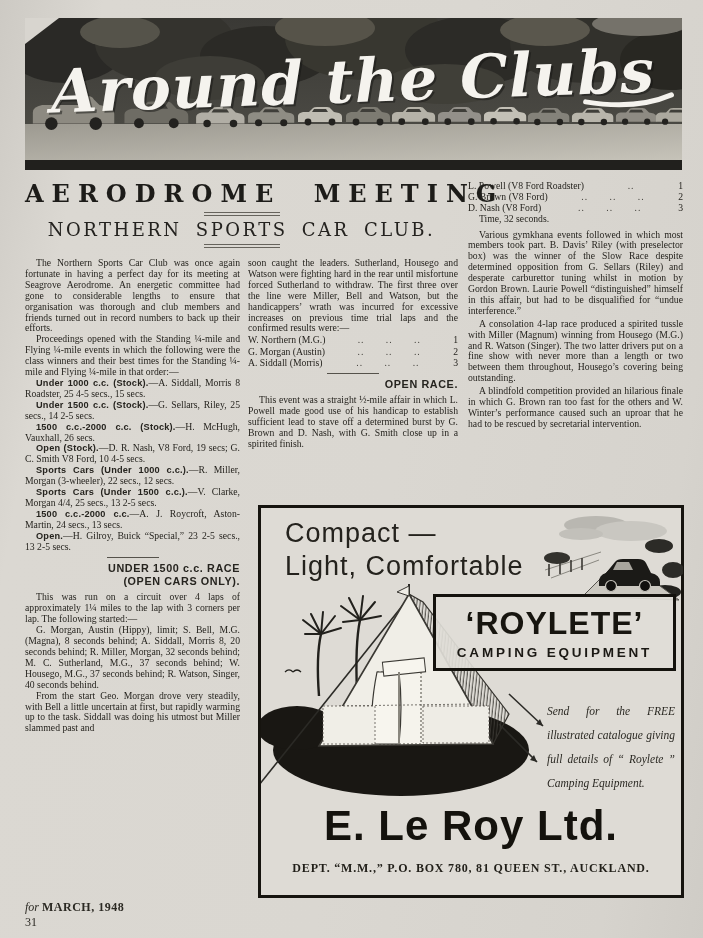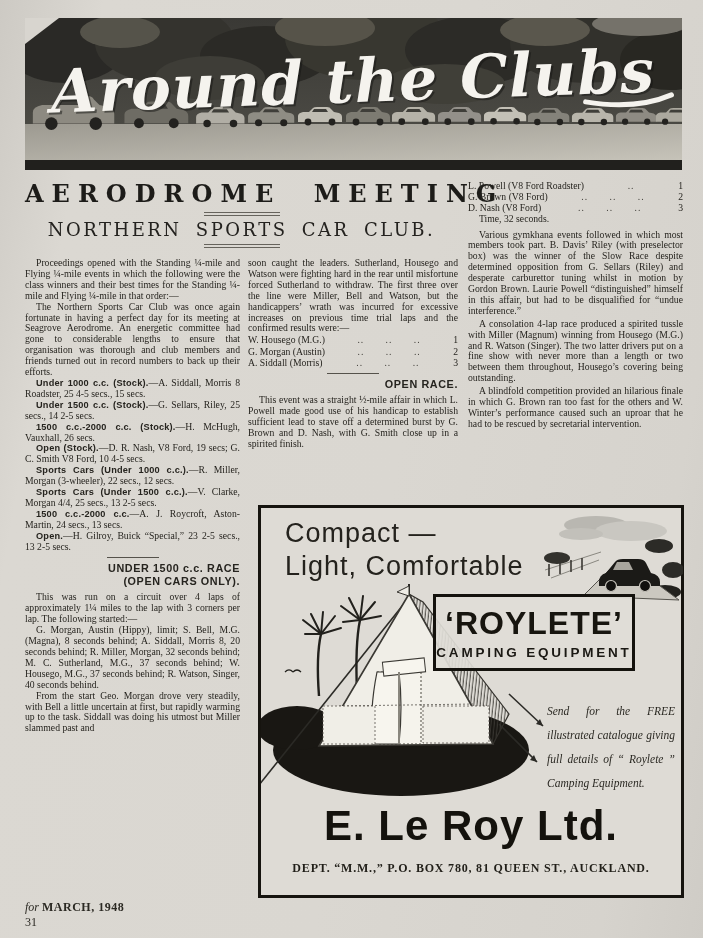--- a/index.html
+++ b/index.html
@@ -44,21 +44,21 @@
     position:absolute; left:258px; top:505px; width:426px; height:393px;
     border:3px solid #16140f; background:#dedbd5;
   }
   .ad-tagline {
     position:absolute; left:24px; top:9px; font-family:"Liberation Sans", sans-serif;
     font-size:27px; line-height:33px; letter-spacing:1px; color:#24221d;
   }
   .ad-car { position:absolute; left:280px; top:4px; width:142px; height:92px; }
   .ad-tent { position:absolute; left:0px; top:68px; width:290px; height:228px; }
   .roylete-box {
-    position:absolute; left:172px; top:86px; width:202px; height:77px;
+    position:absolute; left:172px; top:86px; width:243px; height:77px;
     border:3px solid #14120d; display:flex; flex-direction:column; align-items:center; justify-content:center;
     background:rgba(224,221,215,0.92);
   }
   .roylete-brand { font-family:"Liberation Sans", sans-serif; font-weight:900; font-size:32px; letter-spacing:1px; color:#17150f; }
   .roylete-sub { font-family:"Liberation Sans", sans-serif; font-weight:bold; font-size:13.5px; letter-spacing:2.8px; color:#1b1914; margin-top:3px; }
   .ad-catalogue {
     position:absolute; left:286px; top:191px; width:128px;
     font-family:"Liberation Serif", serif; font-style:italic; font-size:11.5px; line-height:24px;
     text-align:justify; color:#2b2923;
   }
@@ -141,22 +141,22 @@
   </svg>
 
   <div class="headline-block">
     <div class="headline">AERODROME MEETING</div>
     <div class="double-rule"></div>
     <div class="subheadline">NORTHERN SPORTS CAR CLUB.</div>
     <div class="double-rule"></div>
   </div>
 
   <div class="col col1">
+    <p>The Northern Sports Car Club was once again fortunate in having a perfect day for its meeting at Seagrove Aerodrome. An energetic committee had gone to considerable lengths to ensure that organisation was thorough and club members and friends turned out in record numbers to back up their efforts.</p>
     <p>Proceedings opened with the Standing ¼-mile and Flying ¼-mile events in which the following were the class winners and their best times for the Standing ¼-mile and Flying ¼-mile in that order:—</p>
-    <p>The Northern Sports Car Club was once again fortunate in having a perfect day for its meeting at Seagrove Aerodrome. An energetic committee had gone to considerable lengths to ensure that organisation was thorough and club members and friends turned out in record numbers to back up their efforts.</p>
     <p><b class="lead">Under 1000 c.c. (Stock).</b><span>—A. Siddall, Morris 8 Roadster, 25 4-5 secs., 15 secs.</span></p>
     <p><b class="lead">Under 1500 c.c. (Stock).</b><span>—G. Sellars, Riley, 25 secs., 14 2-5 secs.</span></p>
     <p><b class="lead">1500 c.c.-2000 c.c. (Stock).</b><span>—H. McHugh, Vauxhall, 26 secs.</span></p>
     <p><b class="lead">Open (Stock).</b><span>—D. R. Nash, V8 Ford, 19 secs; G. C. Smith V8 Ford, 10 4-5 secs.</span></p>
     <p><b class="lead">Sports Cars (Under 1000 c.c.).</b><span>—R. Miller, Morgan (3-wheeler), 22 secs., 12 secs.</span></p>
     <p><b class="lead">Sports Cars (Under 1500 c.c.).</b><span>—V. Clarke, Morgan 4/4, 25 secs., 13 2-5 secs.</span></p>
     <p><b class="lead">1500 c.c.-2000 c.c.</b><span>—A. J. Roycroft, Aston-Martin, 24 secs., 13 secs.</span></p>
     <p><b class="lead">Open.</b><span>—H. Gilroy, Buick “Special,” 23 2-5 secs., 13 2-5 secs.</span></p>
     <div class="short-rule"></div>
     <div class="race-heading">
@@ -164,21 +164,21 @@
       <div>(OPEN CARS ONLY).</div>
     </div>
     <p>This was run on a circuit over 4 laps of approximately 1¼ miles to the lap with 3 corners per lap. The following started:—</p>
     <p>G. Morgan, Austin (Hippy), limit; S. Bell, M.G. (Magna), 8 seconds behind; A. Siddall, Morris 8, 20 seconds behind; R. Miller, Morgan, 32 seconds behind; M. C. Sutherland, M.G., 37 seconds behind; W. Housego, M.G., 37 seconds behind; R. Watson, Singer, 40 seconds behind.</p>
     <p>From the start Geo. Morgan drove very steadily, with Bell a little uncertain at first, but rapidly warming up to the task. Siddall was doing his utmost but Miller slammed past and</p>
   </div>
 
   <div class="col col2">
     <p style="text-indent:0">soon caught the leaders. Sutherland, Housego and Watson were fighting hard in the rear until misfortune forced Sutherland to withdraw. The first three over the line were Miller, Bell and Watson, but the handicappers’ wrath was incurred for excessive increases on previous time trial laps and the confirmed results were:—</p>
     <div class="res-row">
-      <span class="res-name">W. Housego (M.G.)</span>
+      <span class="res-name">W. Northern (M.G.)</span>
       <span class="res-leader">..  ..  ..</span>
       <span class="res-pos">1</span>
     </div>
     <div class="res-row">
       <span class="res-name">G. Morgan (Austin)</span>
       <span class="res-leader">..  ..  ..</span>
       <span class="res-pos">2</span>
     </div>
     <div class="res-row">
       <span class="res-name">A. Siddall (Morris)</span>

